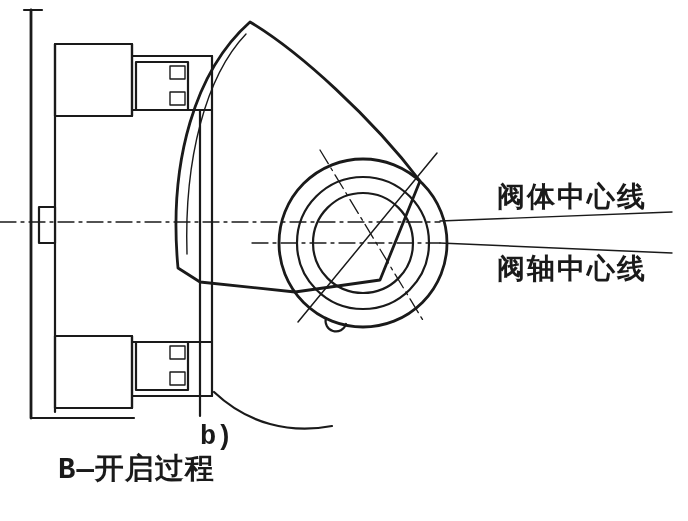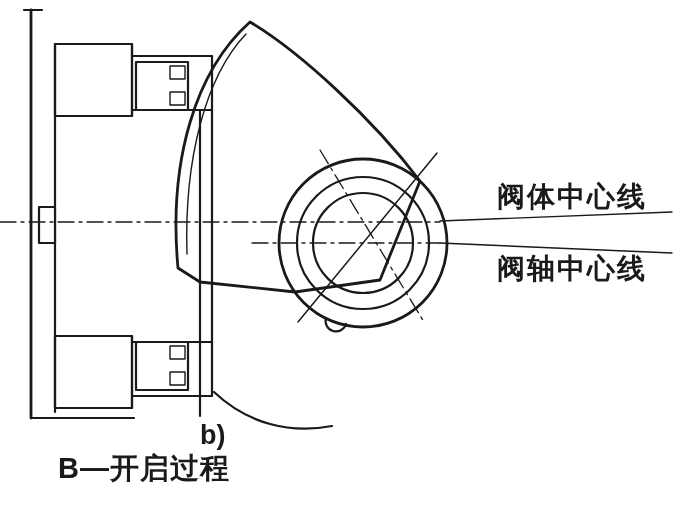--- a/index.html
+++ b/index.html
@@ -1,19 +1,19 @@
 <!DOCTYPE html>
 <html style="--ink: #1a1a1a; --bg: #ffffff;"><head>
 <meta charset="utf-8">
 <style>
   :root { --ink:#1a1a1a; --bg:#ffffff; }
   html,body{margin:0;padding:0;background:#e9e9e9;}
   .stage{
     position:relative;width:688px;height:521px;background:var(--bg);
-    font-family:Liberation Sans, sans-serif;overflow:hidden;
+    font-family:Liberation Mono, monospace;overflow:hidden;
   }
   svg{display:block;}
   .ln{stroke:var(--ink);fill:none;stroke-linecap:round;stroke-linejoin:round;}
   .w1{stroke-width:1.4;}
   .w2{stroke-width:2.2;}
   .w3{stroke-width:2.8;}
   .fillw{fill:#ffffff;}
   .cl{stroke-width:1.3;stroke-dasharray:16 5 3 5;}
   .thin{stroke-width:1.5;}
   .cn{font-size:28px;font-weight:600;fill:var(--ink);letter-spacing:2px;}

